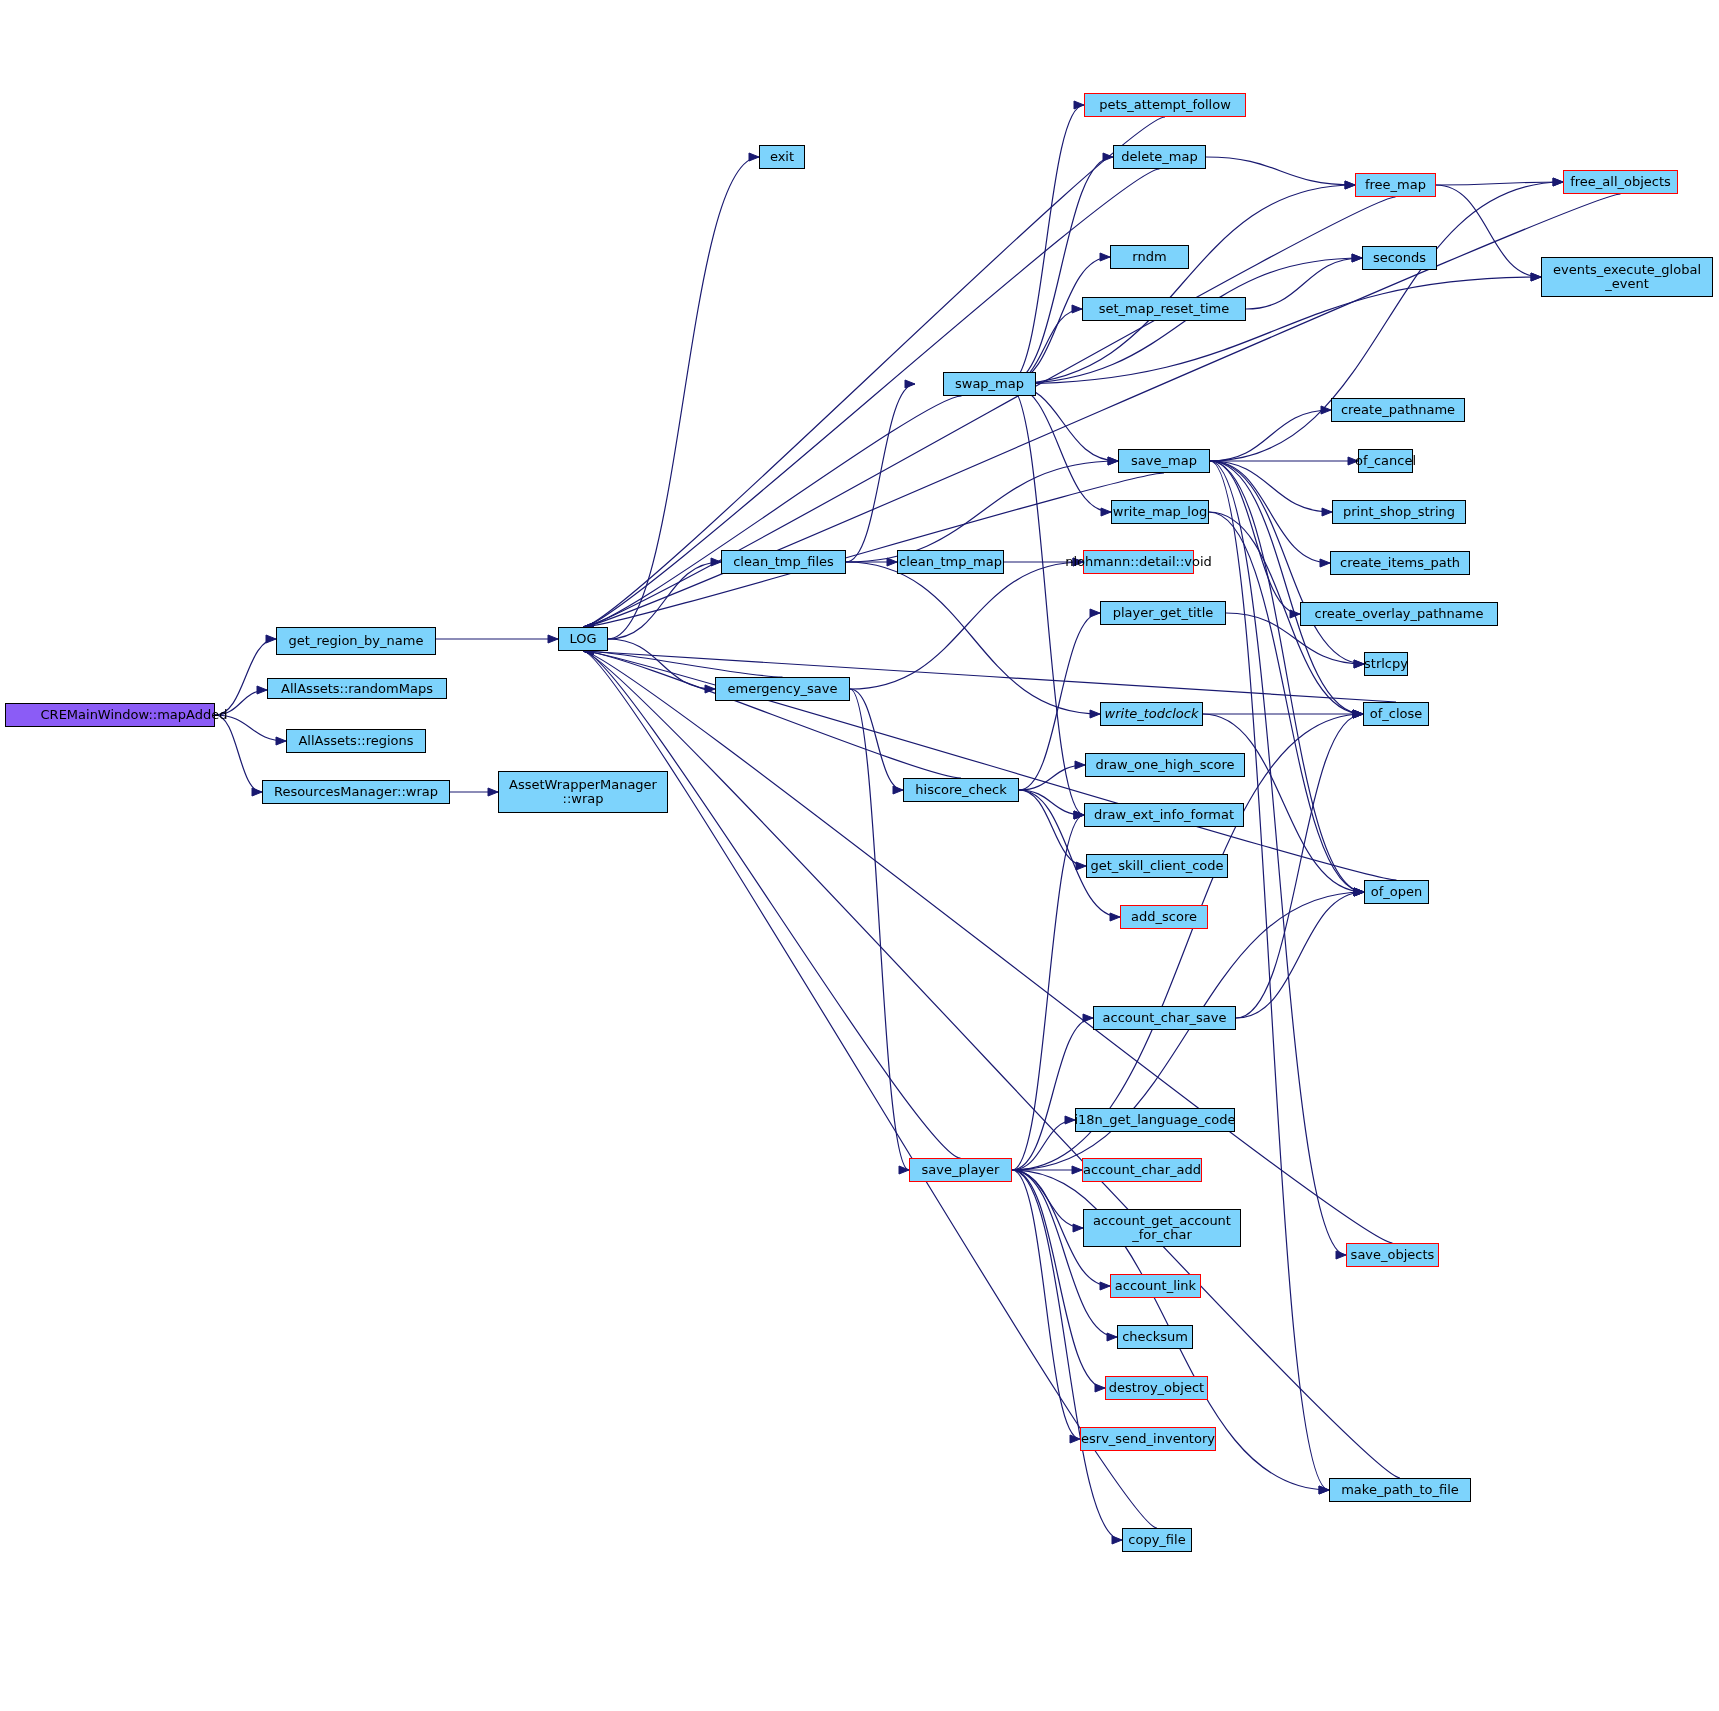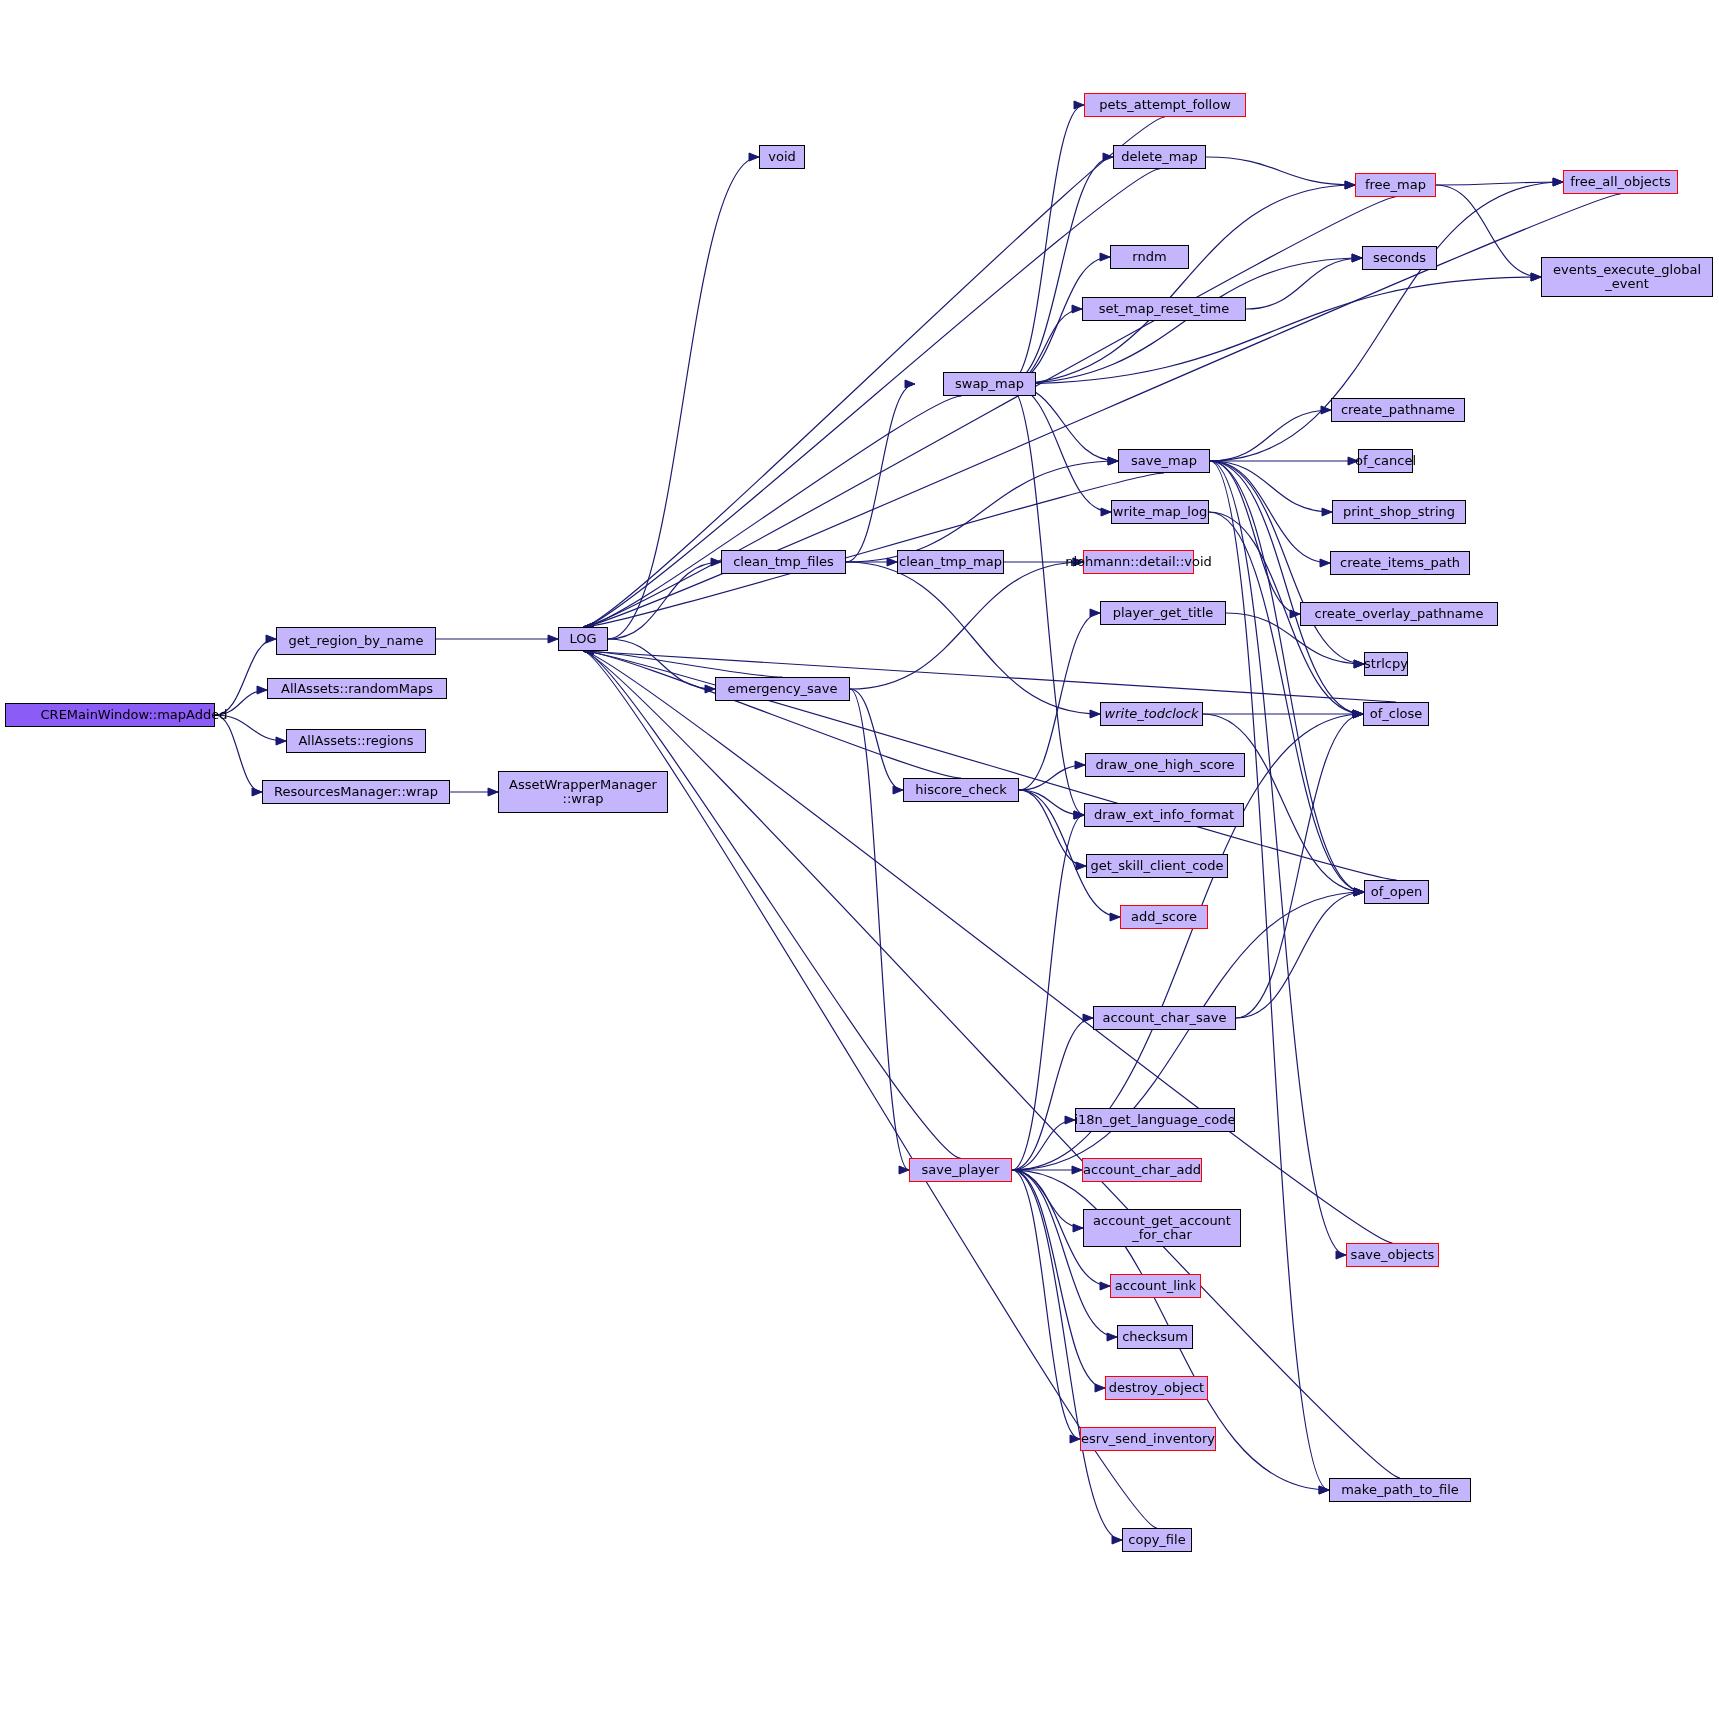--- a/index.html
+++ b/index.html
@@ -1,19 +1,19 @@
 <!DOCTYPE html>
 <html><head>
 <meta charset="utf-8">
 <style>
   html, body { margin: 0; padding: 0; background: #ffffff; }
   body { width: 1719px; height: 1711px; position: relative; overflow: hidden;
          font-family: "DejaVu Sans", sans-serif; }
   #graph { position: absolute; left: 0; top: 0; width: 1719px; height: 1711px; }
-  .node { position: absolute; box-sizing: border-box; background: #c4b5fd;
+  .node { position: absolute; box-sizing: border-box; background: #7dd3fc;
           border: 1.5px solid #000000; display: flex; align-items: center; justify-content: center;
           text-align: center; font-size: 13px; line-height: 14px; color: #000000; cursor: pointer;
           white-space: pre-line; }
   .node.red { border-color: #ff0000; }
   .node.root { background: #8b5cf6; padding-left: 48px; }
   .edge { fill: none; stroke: #191970; stroke-width: 1.2; }
   .arrow { fill: #191970; stroke: #191970; }
 </style>
 </head>
 <body>
@@ -187,21 +187,21 @@
 
 <div id="nodes">
     <div class="node root" style="left: 5px; top: 703px; width: 210px; height: 24px;">CREMainWindow::mapAdded</div>
     <div class="node" style="left: 276px; top: 627px; width: 160px; height: 28px;">get_region_by_name</div>
     <div class="node" style="left: 267px; top: 678px; width: 180px; height: 21px;">AllAssets::randomMaps</div>
     <div class="node" style="left: 286px; top: 729px; width: 140px; height: 24px;">AllAssets::regions</div>
     <div class="node" style="left: 262px; top: 780px; width: 188px; height: 24px;">ResourcesManager::wrap</div>
     <div class="node" style="left: 498px; top: 771px; width: 170px; height: 42px;">AssetWrapperManager
 ::wrap</div>
     <div class="node" style="left: 558px; top: 627px; width: 50px; height: 24px;">LOG</div>
-    <div class="node" style="left: 759px; top: 145px; width: 46px; height: 24px;">void</div>
+    <div class="node" style="left: 759px; top: 145px; width: 46px; height: 24px;">exit</div>
     <div class="node" style="left: 721px; top: 550px; width: 125px; height: 24px;">clean_tmp_files</div>
     <div class="node" style="left: 715px; top: 677px; width: 135px; height: 24px;">emergency_save</div>
     <div class="node" style="left: 915px; top: 372px; width: 93px; height: 24px; margin-left: 28px;">swap_map</div>
     <div class="node" style="left: 903px; top: 778px; width: 116px; height: 24px;">hiscore_check</div>
     <div class="node red" style="left: 909px; top: 1158px; width: 103px; height: 24px;">save_player</div>
     <div class="node red" style="left: 1084px; top: 93px; width: 162px; height: 24px;">pets_attempt_follow</div>
     <div class="node" style="left: 1113px; top: 145px; width: 93px; height: 24px;">delete_map</div>
     <div class="node" style="left: 1110px; top: 245px; width: 79px; height: 24px;">rndm</div>
     <div class="node" style="left: 1082px; top: 297px; width: 164px; height: 24px;">set_map_reset_time</div>
     <div class="node" style="left: 1118px; top: 449px; width: 92px; height: 24px;">save_map</div>

